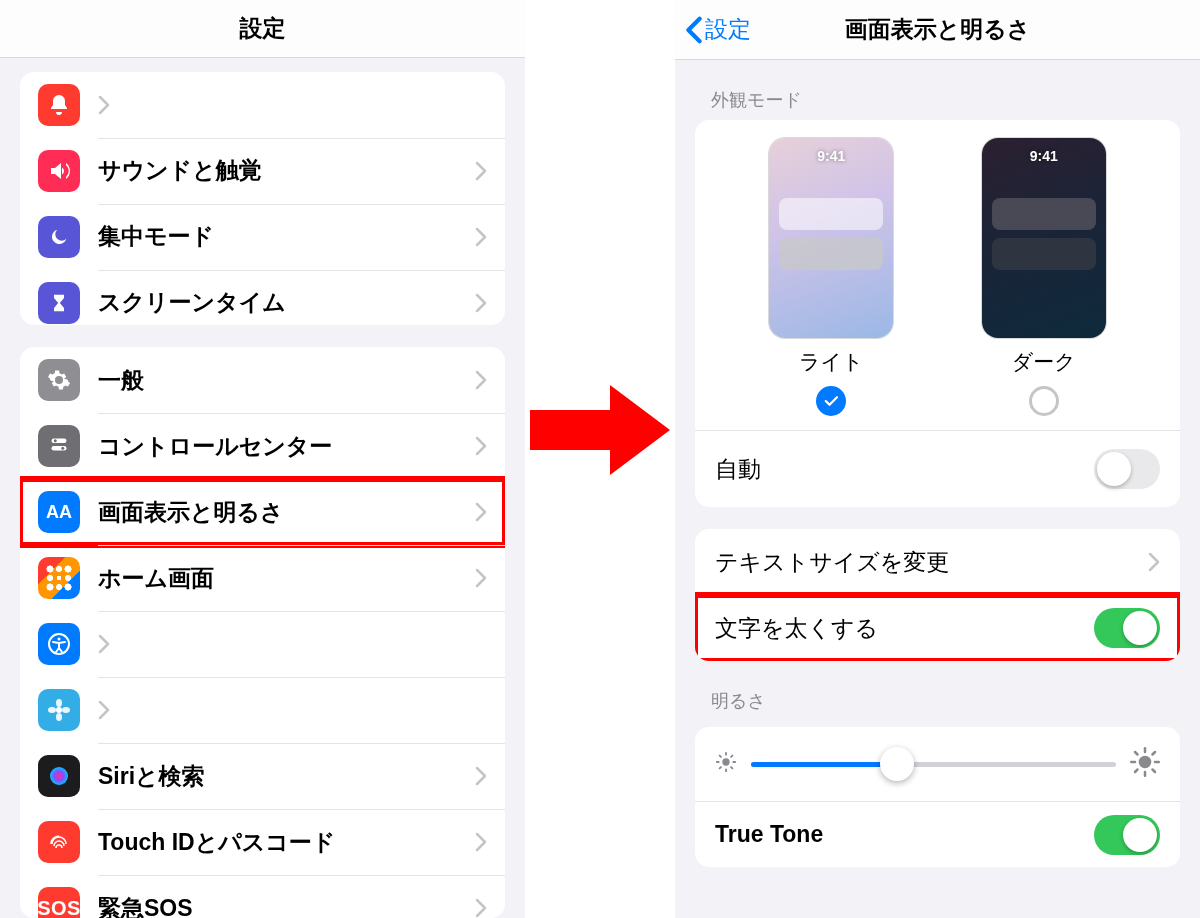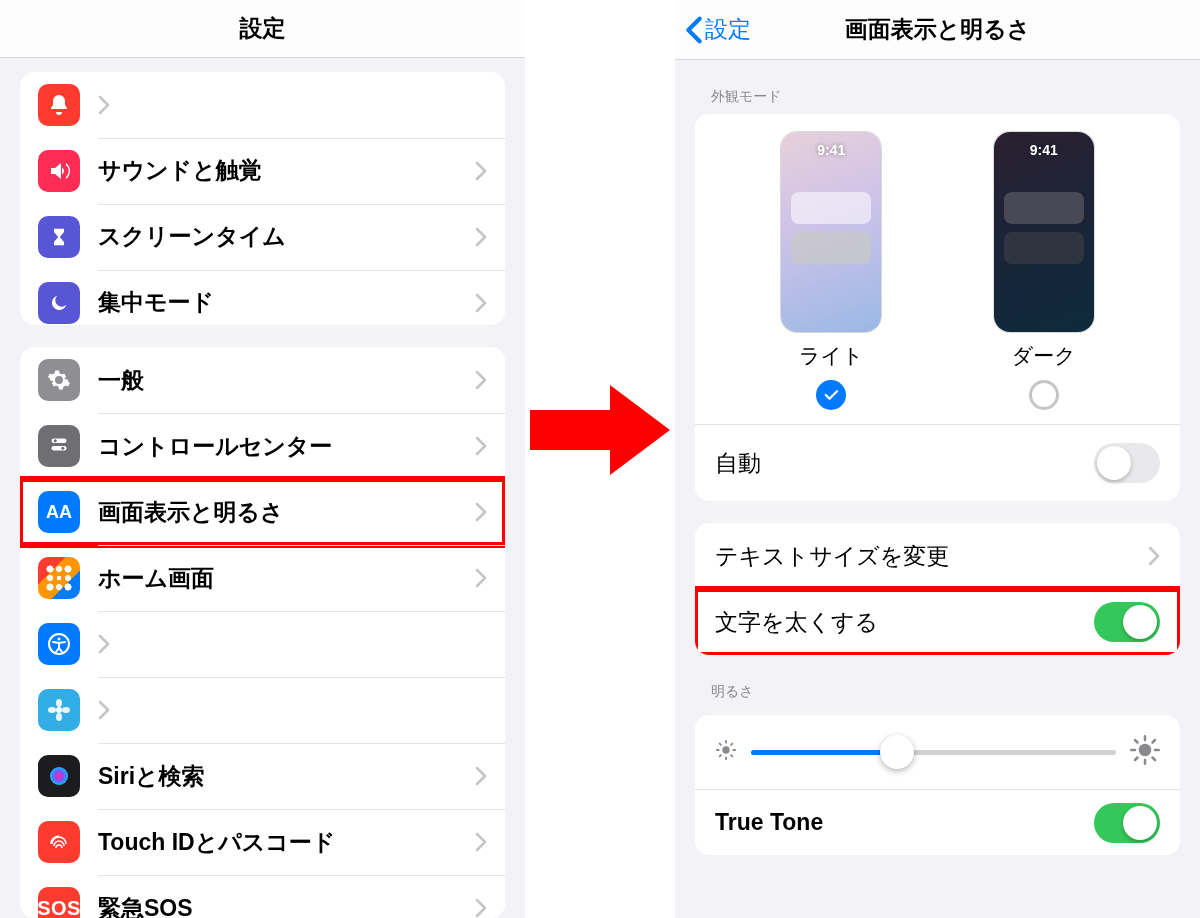--- a/index.html
+++ b/index.html
@@ -129,36 +129,36 @@
   .highlight::after{
     content:"";
     position:absolute;
     inset:-3px -3px -3px -3px;
     border:6px solid #ff0000;
     border-radius:4px;
     pointer-events:none;
   }
   
   .section-header{
-    font-size:14px;color:var(--muted);
+    font-size:18px;color:var(--muted);
     margin:28px 36px 8px;
   }
   .appearance-card{
     margin:0 20px;
     background:var(--card);
     border-radius:14px;
     padding:18px 0 0 0;
   }
   .appearance-options{
     display:flex;justify-content:space-around;
     padding:0 30px 14px;
   }
   .appearance-option{display:flex;flex-direction:column;align-items:center;gap:10px;}
   .phone-preview{
-    width:100px;height:200px;border-radius:16px;
+    width:124px;height:200px;border-radius:16px;
     position:relative;overflow:hidden;
     box-shadow:0 0 0 1px rgba(0,0,0,0.15);
   }
   .phone-preview.light{
     background:linear-gradient(160deg,#e6d0d9 0%,#d0c3e8 40%,#9bb8e6 100%);
   }
   .phone-preview.dark{
     background:linear-gradient(160deg,#2b2030 0%,#1a2438 50%,#0e2a3c 100%);
   }
   .phone-preview .time{
@@ -253,38 +253,38 @@
         </div>
         <div class="label">サウンドと触覚</div>
         <div class="chevron">
             <svg viewBox="0 0 12 20">
               <path d="M2 2l8 8-8 8" stroke="currentColor" stroke-width="2.5" fill="none" stroke-linecap="round" stroke-linejoin="round"></path>
             </svg>
           </div>
       </div>
       <div class="row">
         <div class="icon ic-indigo">
+          <svg viewBox="0 0 24 24" width="22" height="22" fill="currentColor">
+              <path d="M20 14a8 8 0 1 1-10-10 7 7 0 0 0 10 10z"></path>
+            </svg>
+        </div>
+        <div class="label">集中モード</div>
+        <div class="chevron">
+            <svg viewBox="0 0 12 20">
+              <path d="M2 2l8 8-8 8" stroke="currentColor" stroke-width="2.5" fill="none" stroke-linecap="round" stroke-linejoin="round"></path>
+            </svg>
+          </div>
+      </div>
+      <div class="row">
+        <div class="icon ic-indigo">
           <svg viewBox="0 0 24 24" width="20" height="24" fill="currentColor">
               <path d="M6 2h12v4l-5 6 5 6v4H6v-4l5-6-5-6V2z"></path>
             </svg>
         </div>
         <div class="label">スクリーンタイム</div>
-        <div class="chevron">
-            <svg viewBox="0 0 12 20">
-              <path d="M2 2l8 8-8 8" stroke="currentColor" stroke-width="2.5" fill="none" stroke-linecap="round" stroke-linejoin="round"></path>
-            </svg>
-          </div>
-      </div>
-      <div class="row">
-        <div class="icon ic-indigo">
-          <svg viewBox="0 0 24 24" width="22" height="22" fill="currentColor">
-              <path d="M20 14a8 8 0 1 1-10-10 7 7 0 0 0 10 10z"></path>
-            </svg>
-        </div>
-        <div class="label">集中モード</div>
         <div class="chevron">
             <svg viewBox="0 0 12 20">
               <path d="M2 2l8 8-8 8" stroke="currentColor" stroke-width="2.5" fill="none" stroke-linecap="round" stroke-linejoin="round"></path>
             </svg>
           </div>
       </div>
     </div>
 
     <div class="group">
       <div class="row">

